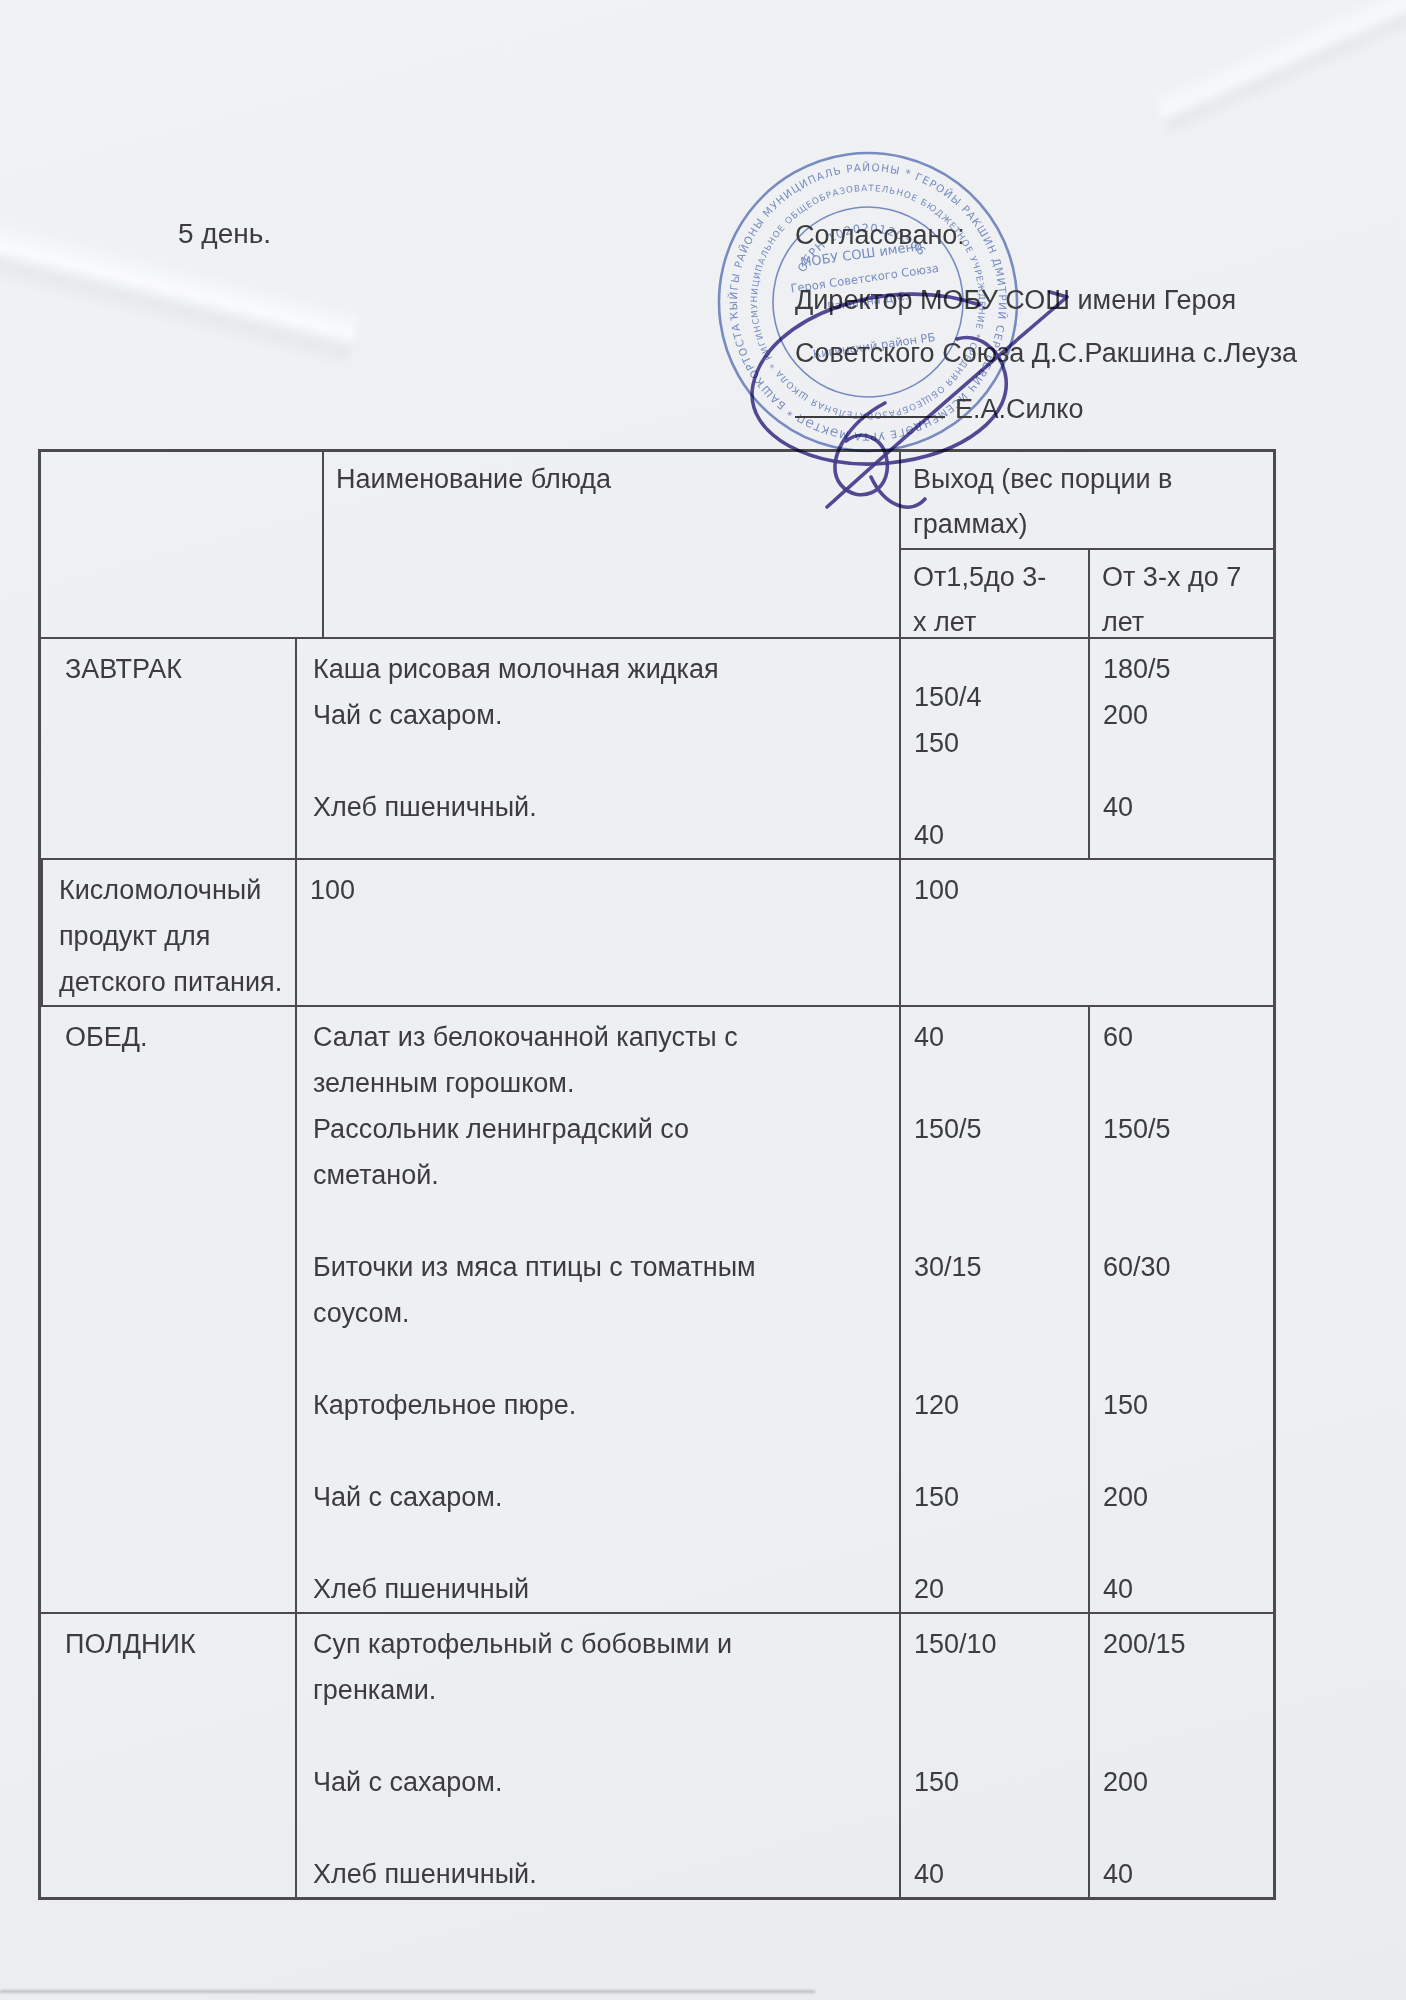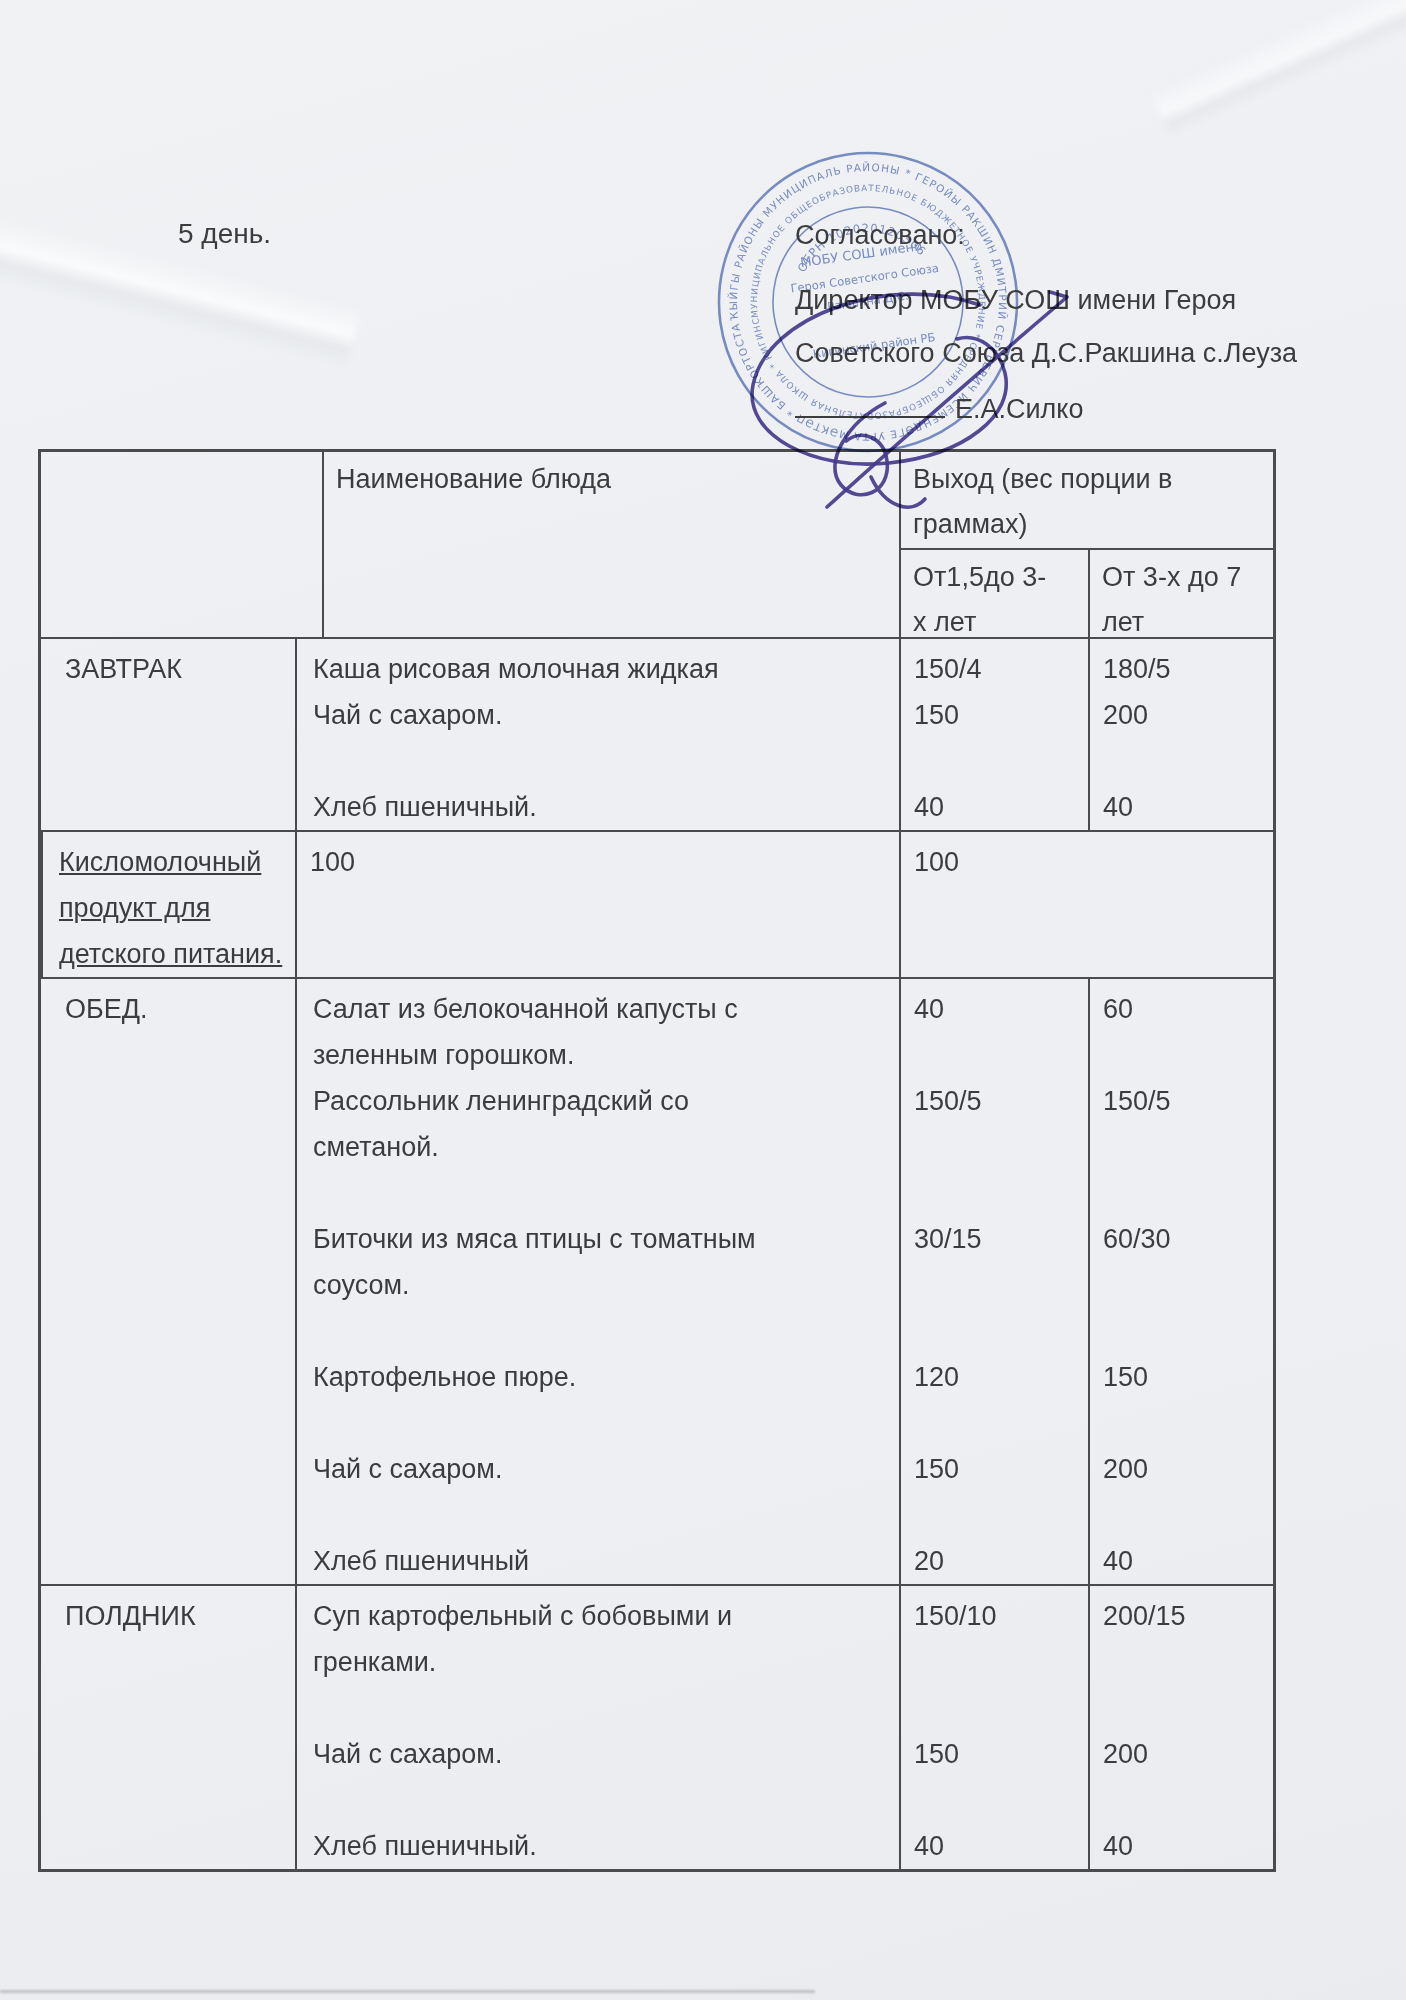--- a/index.html
+++ b/index.html
@@ -122,33 +122,33 @@
     </div>
     <div id="tbody">
         <div class="mrow">
           <div class="cell meal">ЗАВТРАК</div>
           <div class="cell dishes">
             <div class="item preline" style="height: 46px;">Каша рисовая молочная жидкая</div>
             <div class="item preline" style="height: 92px;">Чай с сахаром.</div>
             <div class="item preline" style="height: 46px;">Хлеб пшеничный.</div>
           </div>
           <div class="cell vcol">
-            <div class="item" style="height: 46px;">150/4</div>
+            <div class="item" style="height: 46px; margin-top: 28px;">150/4</div>
             <div class="item" style="height: 92px;">150</div>
             <div class="item" style="height: 46px;">40</div>
           </div>
           <div class="cell vcol">
             <div class="item" style="height: 46px;">180/5</div>
             <div class="item" style="height: 92px;">200</div>
             <div class="item" style="height: 46px;">40</div>
           </div>
         </div>
         <div class="mrow">
           <div class="cell dishes">
-            <div class="item preline" style="height: 138px; text-decoration: underline;">Кисломолочный продукт для
+            <div class="item preline" style="height: 138px;">Кисломолочный продукт для
 детского питания.</div>
           </div>
           <div class="cell vcol">
             <div class="item" style="height: 138px;">100</div>
           </div>
           <div class="cell vcol">
             <div class="item" style="height: 138px;">100</div>
           </div>
         </div>
         <div class="mrow">

